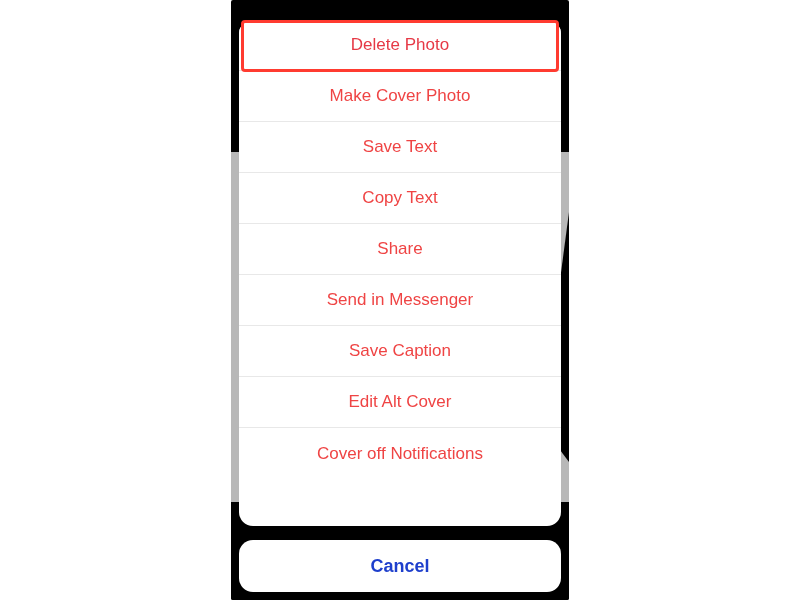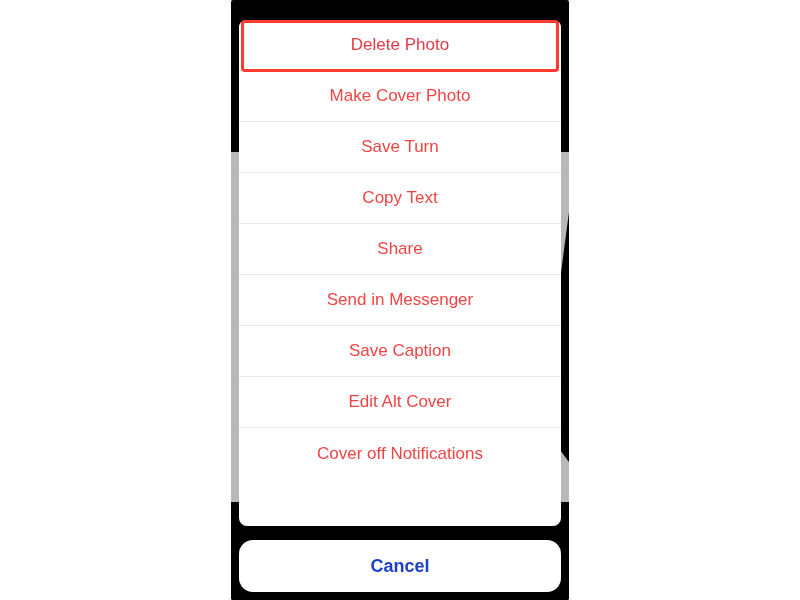--- a/index.html
+++ b/index.html
@@ -55,21 +55,21 @@
       left: 8px;
       right: 8px;
       top: 20px;
       bottom: 8px;
       display: flex;
       flex-direction: column;
     }
     .options-list {
       flex: 1;
       background: #ffffff;
-      border-radius: 8px;
+      border-radius: 14px;
       overflow: hidden;
       display: flex;
       flex-direction: column;
     }
     .option-item {
       height: 51px;
       display: flex;
       align-items: center;
       justify-content: center;
       font-size: 17px;
@@ -148,21 +148,21 @@
 
   <div class="action-sheet">
     <div class="options-list" id="options-list">
     <div class="option-item destructive">
           <span>Delete Photo</span>
         </div>
         <div class="option-item">
           <span>Make Cover Photo</span>
         </div>
         <div class="option-item">
-          <span>Save Turn</span>
+          <span>Save Text</span>
         </div>
         <div class="option-item">
           <span>Copy Text</span>
         </div>
         <div class="option-item">
           <span>Share</span>
         </div>
         <div class="option-item">
           <span>Send in Messenger</span>
         </div>

